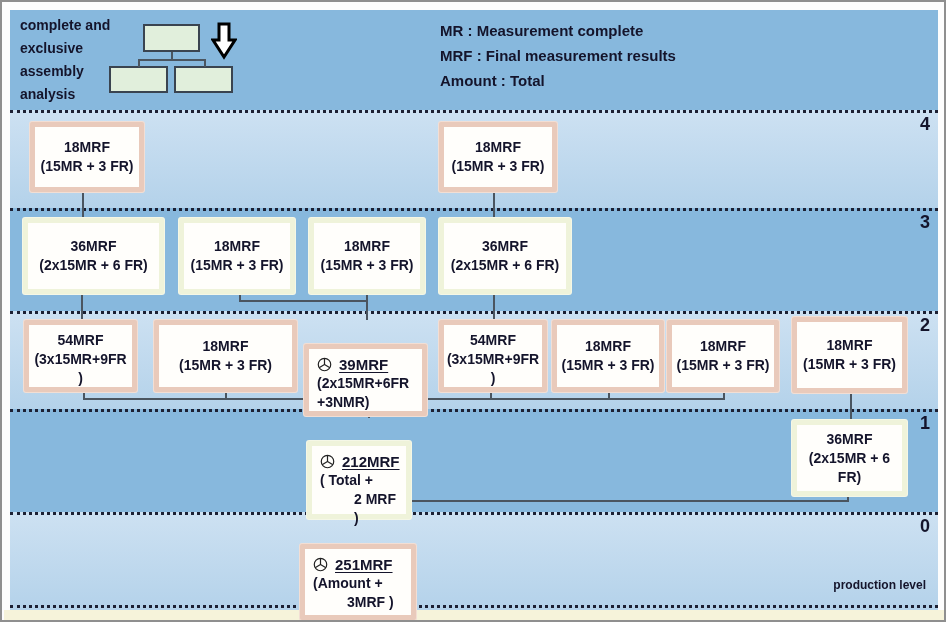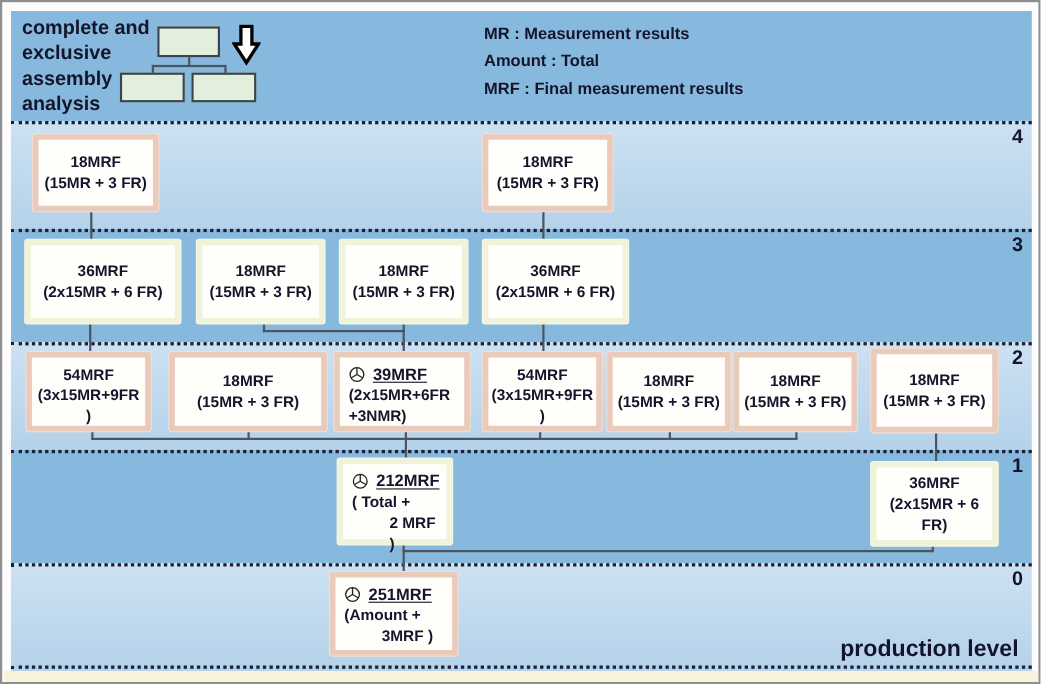--- a/index.html
+++ b/index.html
@@ -9,46 +9,46 @@
     background:#fdfdfd; border:2px solid #8f8f8f;
     font-family:"Liberation Sans", sans-serif;
     color:#14142b; overflow:hidden;
   }
   .band { position:absolute; left:8px; width:928px; }
   .band.medium { background:#87b8dd; }
   .band.light  { background:linear-gradient(180deg,#cde1f2 0%,#b4d2ea 100%); }
   .dotline { position:absolute; left:8px; width:928px; height:0; border-top:3px dotted #1c2033; }
   .strip { position:absolute; left:2px; top:608px; width:940px; height:11px; background:#f6f3da; }
 
-  .note { position:absolute; left:18px; top:12px; font-size:18px; font-weight:bold; line-height:23px; }
+  .note { position:absolute; left:18px; top:12px; font-size:14px; font-weight:bold; line-height:23px; }
   .legend { position:absolute; left:438px; top:16px; font-size:15px; font-weight:bold; line-height:25px; }
 
   .minibox { position:absolute; background:#e1efdc; border:2px solid #3a4450; }
   .arrow-wrap { position:absolute; left:209px; top:20px; }
 
   .v { position:absolute; width:2px; background:#4a5560; }
   .h { position:absolute; height:2px; background:#4a5560; }
 
   .box {
     position:absolute; background:#fffefb; border-radius:2px;
     display:flex; flex-direction:column; align-items:center; justify-content:center;
     font-size:14px; font-weight:bold; text-align:center; line-height:19px;
     padding:3px 2px;
   }
   .box.pink  { border:5px solid #e9cabb; box-shadow:0 0 0 1px #f2ded4; }
   .box.cream { border:5px solid #eff3da; box-shadow:0 0 0 1px #f5f7e6; }
   .box.topalign { justify-content:flex-start; padding-top:6px; }
   .box .trow { display:flex; align-items:center; gap:7px; }
   .box .u { text-decoration:underline; text-underline-offset:2px; font-size:15px; }
-  .box.leftish { align-items:flex-start; text-align:left; padding-left:8px; }
+  .box.leftish { align-items:flex-start; text-align:left; padding-left:8px;margin-top:24px; }
   .box .indent { padding-left:34px; }
   .emblem { display:inline-flex; }
 
   .lvl { position:absolute; width:28px; text-align:right; font-size:18px; font-weight:bold; }
-  .prod { position:absolute; right:18px; top:576px; font-size:21px; font-weight:bold; }
+  .prod { position:absolute; right:18px; top:576px; font-size:12px; font-weight:bold; }
 </style>
 </head>
 <body>
 
 <div class="page">
 
   <div class="band medium" style="top:8px;height:100px"></div>
   <div class="band light" style="top:108px;height:98px"></div>
   <div class="band medium" style="top:206px;height:103px"></div>
   <div class="band light" style="top:309px;height:98px"></div>
@@ -77,23 +77,23 @@
   <div class="h" style="left:136px;top:57px;width:67px"></div>
   <div class="v" style="left:136px;top:57px;height:8px"></div>
   <div class="v" style="left:202px;top:57px;height:8px"></div>
   <div class="arrow-wrap">
     <svg width="26" height="38" viewBox="0 0 26 38">
       <path d="M8 2 L18 2 L18 18 L24 18 L13 35 L2 18 L8 18 Z" fill="#ffffff" stroke="#000000" stroke-width="3" stroke-linejoin="miter"></path>
     </svg>
   </div>
 
   <div class="legend">
-    <div>MR : Measurement results</div>
+    <div>MR : Measurement complete</div>
+    <div>MRF : Final measurement results</div>
     <div>Amount : Total</div>
-    <div>MRF : Final measurement results</div>
   </div>
 
   <div class="lvl" style="left:900px;top:112px">4</div>
   <div class="lvl" style="left:900px;top:210px">3</div>
   <div class="lvl" style="left:900px;top:313px">2</div>
   <div class="lvl" style="left:900px;top:411px">1</div>
   <div class="lvl" style="left:900px;top:514px">0</div>
 
   <div class="v" style="left:80px;top:190px;height:28px"></div>
   <div class="v" style="left:491px;top:190px;height:28px"></div>

